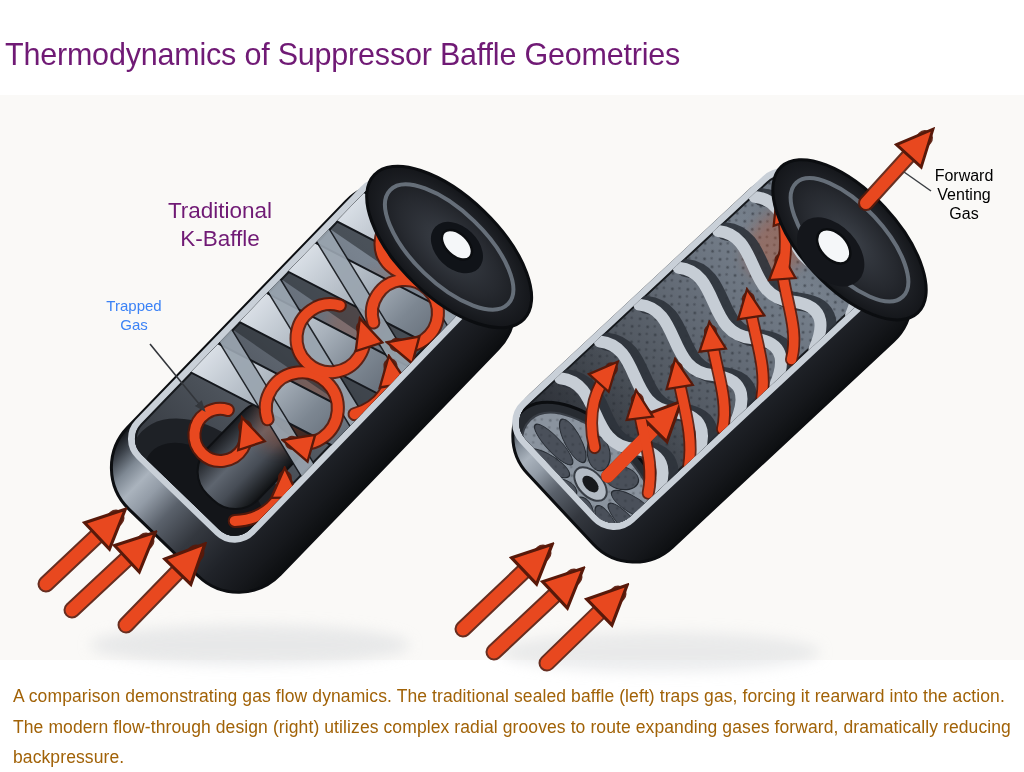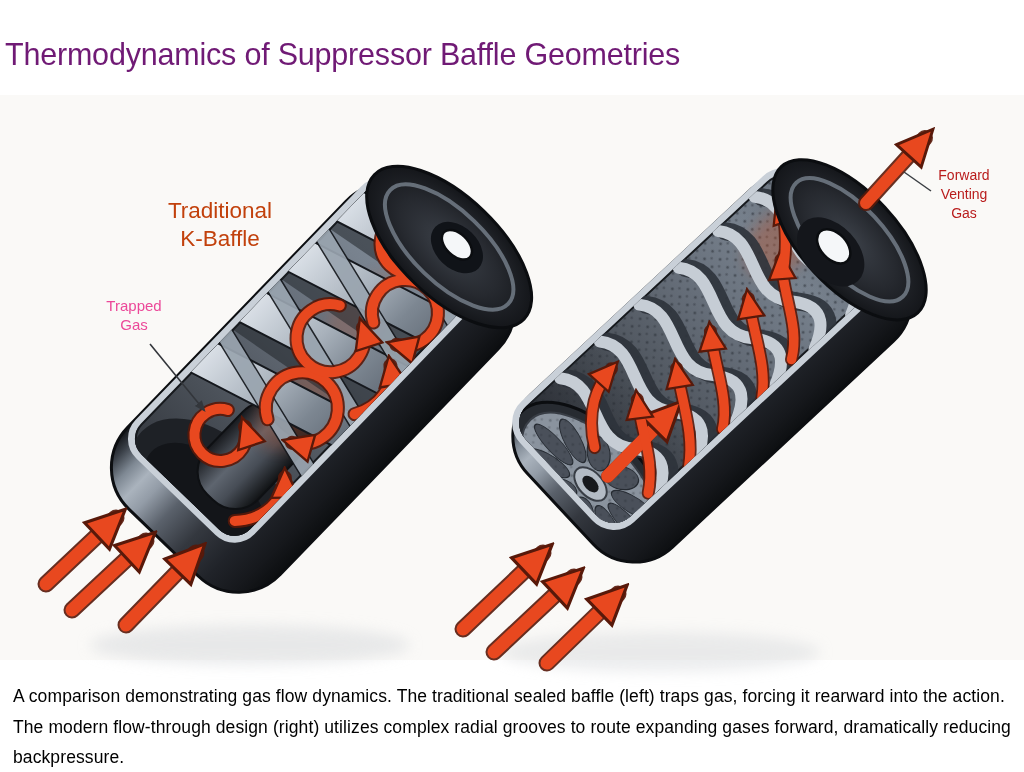--- a/index.html
+++ b/index.html
@@ -6,30 +6,30 @@
   .page{
     position:relative;width:1024px;height:772px;overflow:hidden;background:#ffffff;
     font-family:"Liberation Sans","DejaVu Sans",sans-serif;
   }
   .page-title{
     position:absolute;left:5px;top:37px;font-size:30.5px;font-weight:500;
     color:#701a75;letter-spacing:-0.2px;white-space:nowrap;
   }
   .art-svg{position:absolute;left:0;top:0;width:1024px;height:772px;}
   .diagram-label{
-    position:absolute;color:#c2410c;font-weight:500;text-align:center;
+    position:absolute;color:#701a75;font-weight:500;text-align:center;
     white-space:pre-line;
   }
   .label-left{left:126px;top:197px;width:188px;font-size:22.5px;line-height:28px;}
   .label-right{left:730px;top:539px;width:196px;font-size:22.5px;line-height:29px;}
-  .label-trapped{left:86px;top:296px;width:96px;font-size:15px;line-height:19px;color:#ec4899;}
-  .label-venting{left:924px;top:166px;width:80px;font-size:14px;line-height:19px;color:#b91c1c;}
+  .label-trapped{left:86px;top:296px;width:96px;font-size:15px;line-height:19px;color:#3b82f6;}
+  .label-venting{left:924px;top:166px;width:80px;font-size:16px;line-height:19px;color:#000000;}
   .figure-caption{
     position:absolute;left:13px;top:681px;width:1002px;font-size:17.5px;
-    line-height:30.5px;color:#000000;letter-spacing:0.1px;
+    line-height:30.5px;color:#a16207;letter-spacing:0.1px;
   }
 </style>
 </head>
 <body>
 
 <div class="page">
 
   <svg class="art-svg" viewBox="0 0 1024 772" xmlns="http://www.w3.org/2000/svg">
     <defs>
       <linearGradient id="gTube" gradientUnits="userSpaceOnUse" x1="0" y1="-106" x2="0" y2="106">

